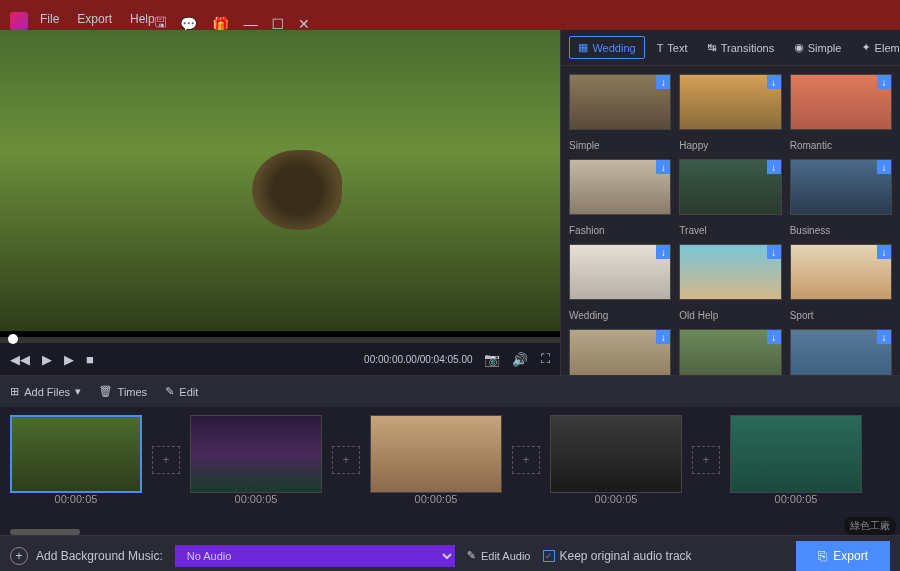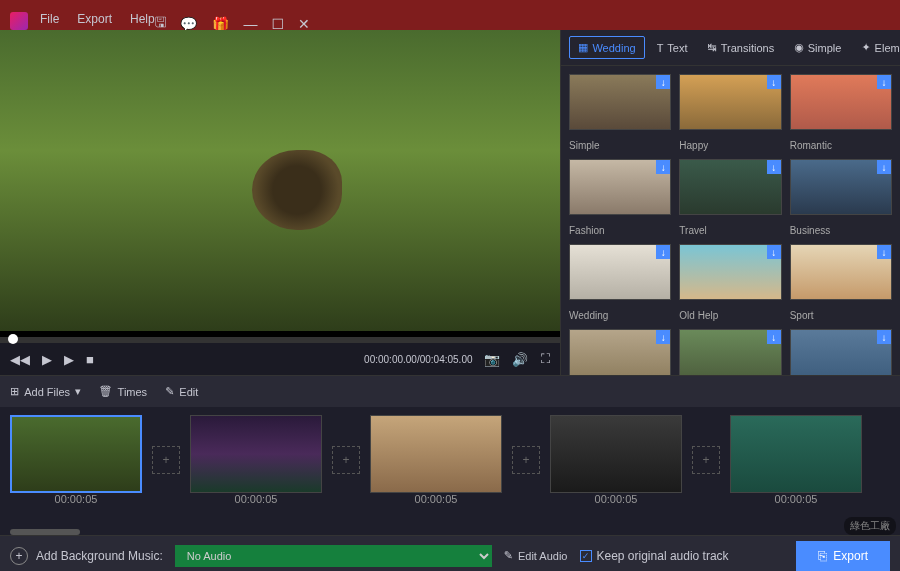--- a/index.html
+++ b/index.html
@@ -39,21 +39,21 @@
 .clip-wrap { text-align: center; }
 .clip { width: 132px; height: 78px; border: 1px solid #444; }
 .clip.sel { border: 2px solid #4a8cff; }
 .clip-time { font-size: 11px; color: #999; }
 .trans-slot { width: 28px; height: 28px; border: 1px dashed #555; display: flex; align-items: center; justify-content: center; cursor: pointer; color: #666; }
 .hscroll { height: 6px; margin: 4px 10px 0; }
 .hscroll-thumb { width: 70px; height: 6px; background: #555; border-radius: 3px; }
 .footer { height: 40px; background: #2a2a36; display: flex; align-items: center; padding: 0 10px; gap: 12px; border-top: 1px solid #333; }
 .add-music { display: flex; align-items: center; gap: 8px; }
 .plus-circ { width: 18px; height: 18px; border: 1px solid #888; border-radius: 50%; display: flex; align-items: center; justify-content: center; cursor: pointer; }
-.audio-sel { background: #15803d; border: none; color: #ccc; padding: 4px 8px; width: 317px; font-size: 11px; }
+.audio-sel { background: #6d28d9; border: none; color: #ccc; padding: 4px 8px; width: 280px; font-size: 11px; }
 .chk { display: flex; align-items: center; gap: 5px; }
 .chk-box { width: 12px; height: 12px; border: 1px solid #4a8cff; display: flex; align-items: center; justify-content: center; color: #4a8cff; font-size: 9px; }
 .export-btn { margin-left: auto; background: #4a8cff; color: #fff; padding: 8px 22px; display: flex; align-items: center; gap: 6px; cursor: pointer; font-size: 12px; }
 .watermark { position: absolute; right: 4px; bottom: 36px; font-size: 10px; color: #888; background: rgba(0,0,0,0.4); padding: 2px 6px; border-radius: 8px; margin-top: 42px; }
 </style>
 </head>
 <body>
 
 <div class="titlebar">
   <div class="logo"></div>

